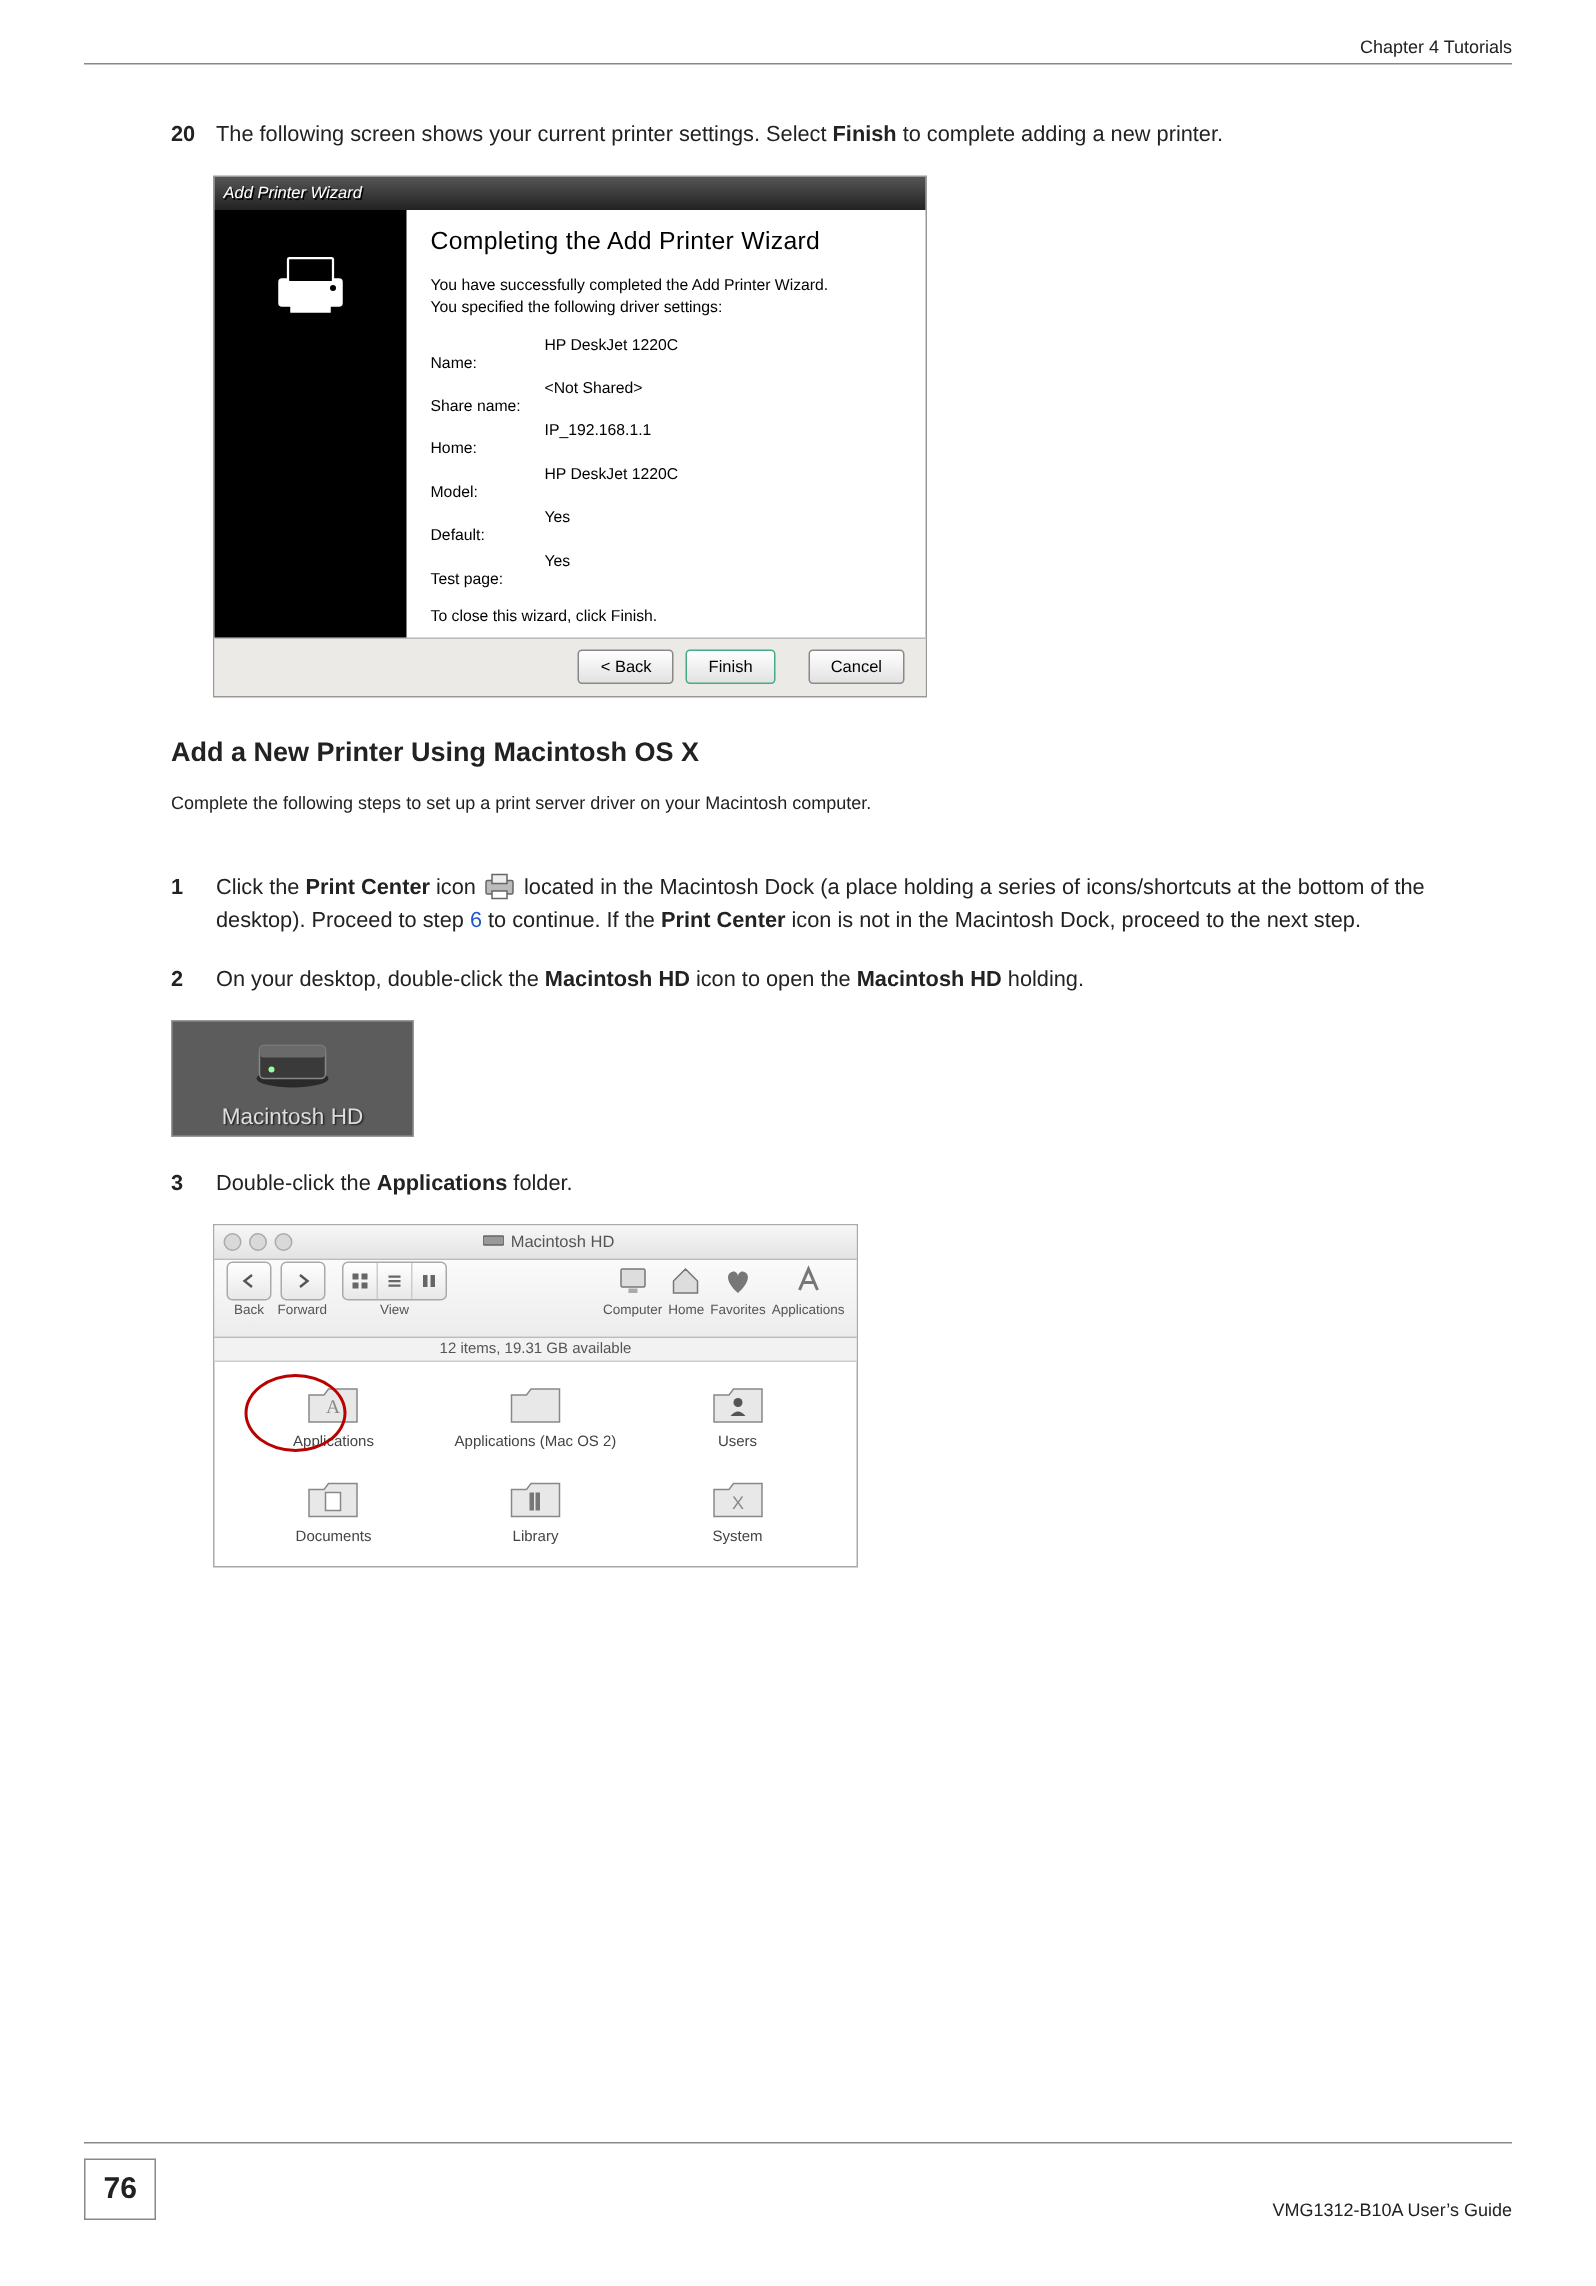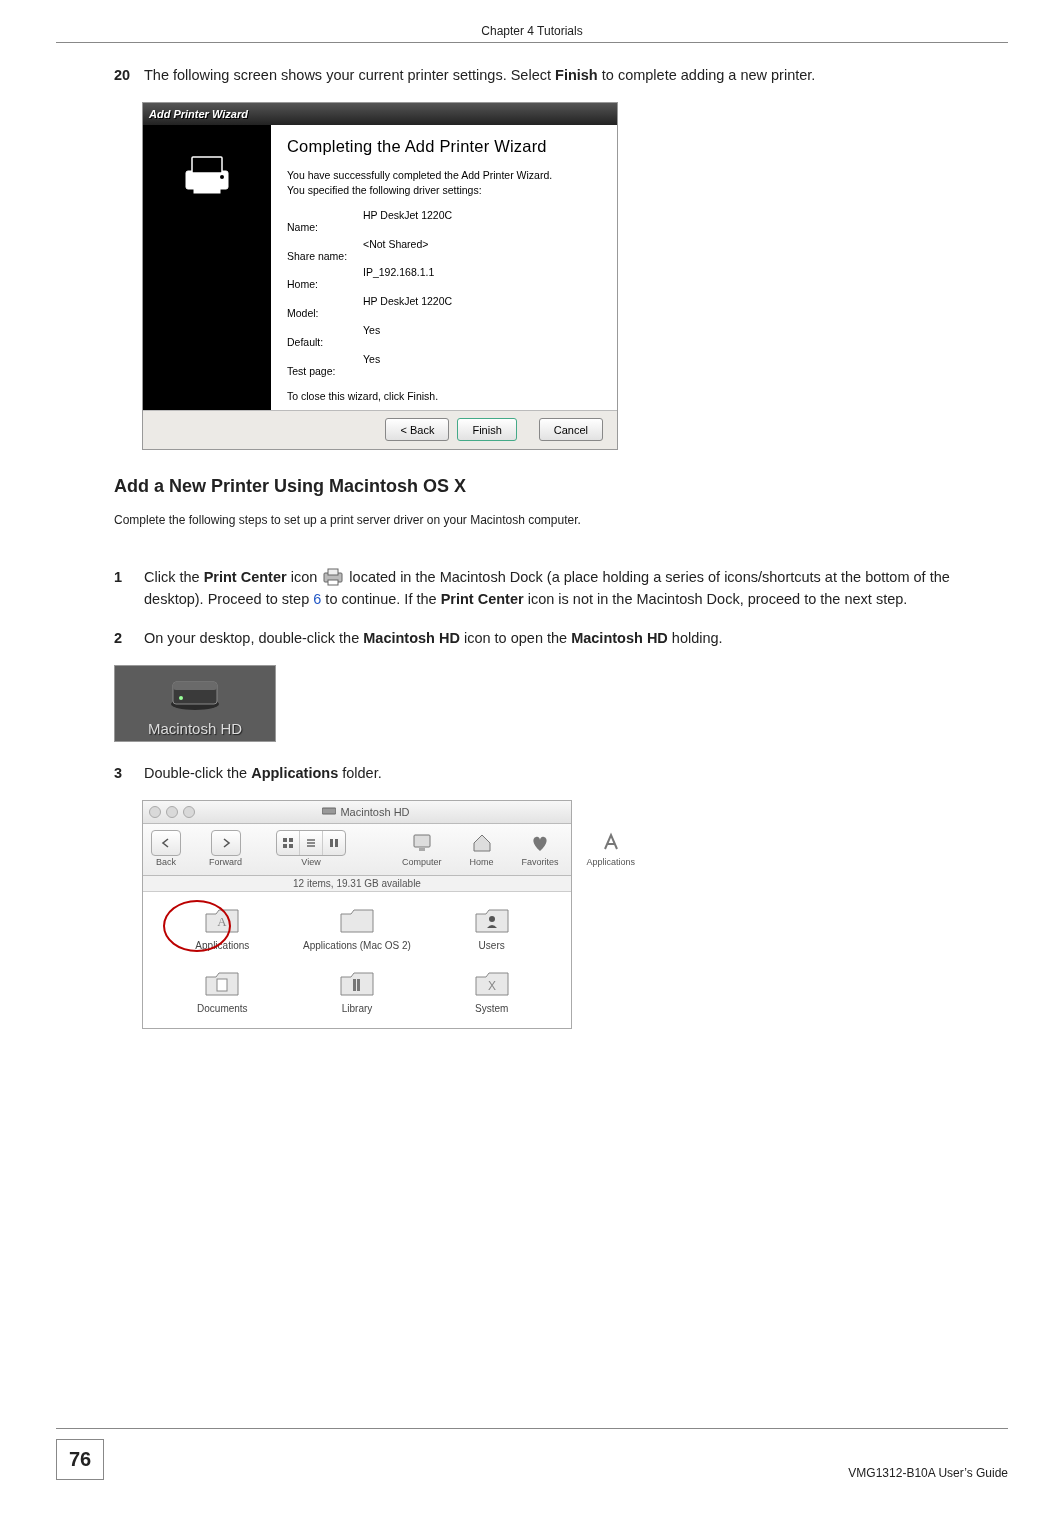--- a/index.html
+++ b/index.html
@@ -12,25 +12,25 @@
     width: 1064px;
     height: 1524px;
     position: relative;
   }
   .page {
     padding: 24px 56px 0 56px;
     box-sizing: border-box;
   }
   .header-row {
     display: flex;
-    justify-content: center;
+    justify-content: flex-end;
     font-size: 12px;
     padding-bottom: 4px;
     border-bottom: 1px solid #888;
-    margin-bottom: 21px;
+    margin-bottom: 36px;
   }
   .content {
     margin-left: 58px;
     margin-right: 8px;
   }
   .step {
     display: flex;
     font-size: 14.5px;
     line-height: 1.55;
     margin-bottom: 16px;
@@ -66,21 +66,21 @@
   .wizard-titlebar {
     height: 22px;
     background: linear-gradient(to bottom, #555, #222);
     padding-left: 6px;
     display: flex;
     align-items: center;
   }
   .wizard-titlebar span {
     color: #fff;
     font-style: italic;
-    font-weight: bold;
+    font-weight: normal;
     font-size: 11px;
     text-shadow: 1px 1px 0 #000;
   }
   .wizard-body {
     display: flex;
     min-height: 268px;
   }
   .wizard-side {
     width: 128px;
     background: #000;
@@ -191,23 +191,23 @@
   .traffic .dot {
     width: 10px; height: 10px; border-radius: 50%;
     background: #d9d9d9; border: 1px solid #aaa;
   }
   .finder-title { flex:1; text-align:center; display:flex; justify-content:center; align-items:center; gap:4px; }
   .finder-toolbar {
     height: 48px;
     background: linear-gradient(#fbfbfb,#ececec);
     border-bottom: 1px solid #bbb;
     display: flex;
-    align-items: center;
+    align-items: flex-start;
     padding: 0 8px 3px 8px;
-    gap: 28px;
+    gap: 4px;
   }
   .tb-item { text-align:center; font-size:9px; color:#555; }
   .tb-item .glyph {
     height: 28px; display:flex; align-items:center; justify-content:center;
   }
   .nav-btn {
     width:28px; height:24px; border:1px solid #aaa; border-radius:4px;
     background: linear-gradient(#fff,#e8e8e8); display:flex; align-items:center; justify-content:center;
   }
   .view-seg {

